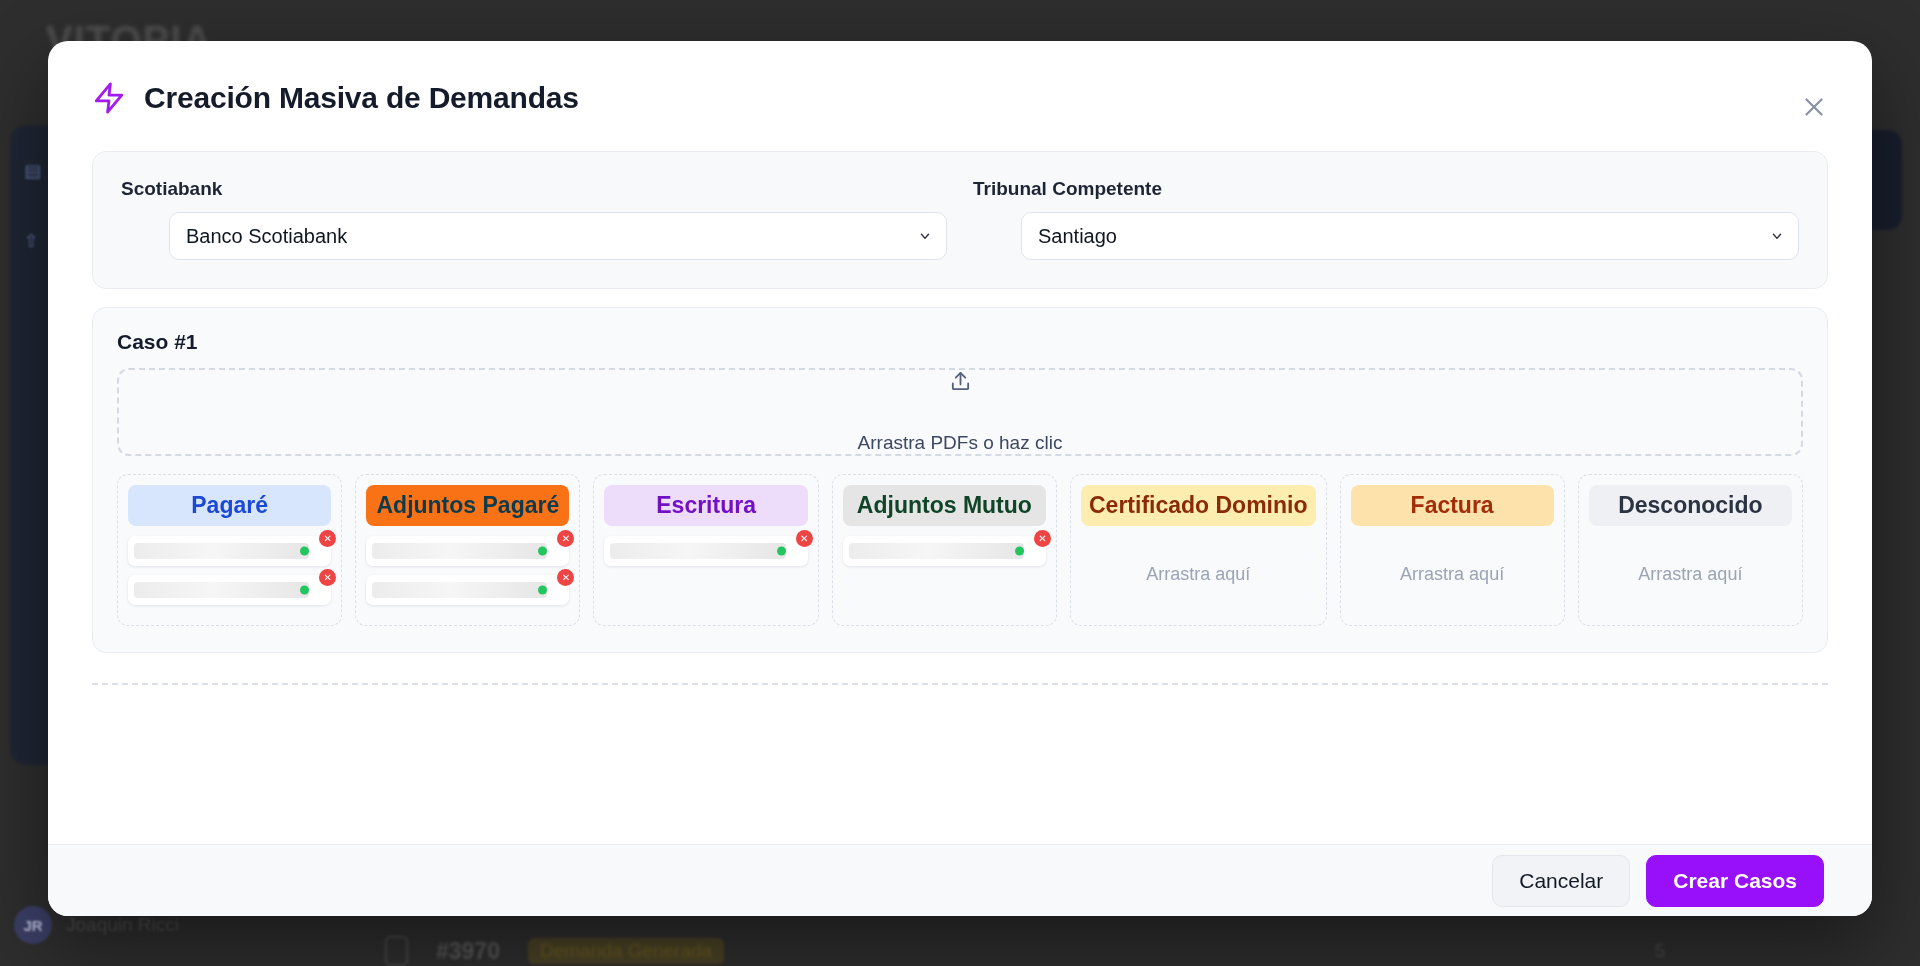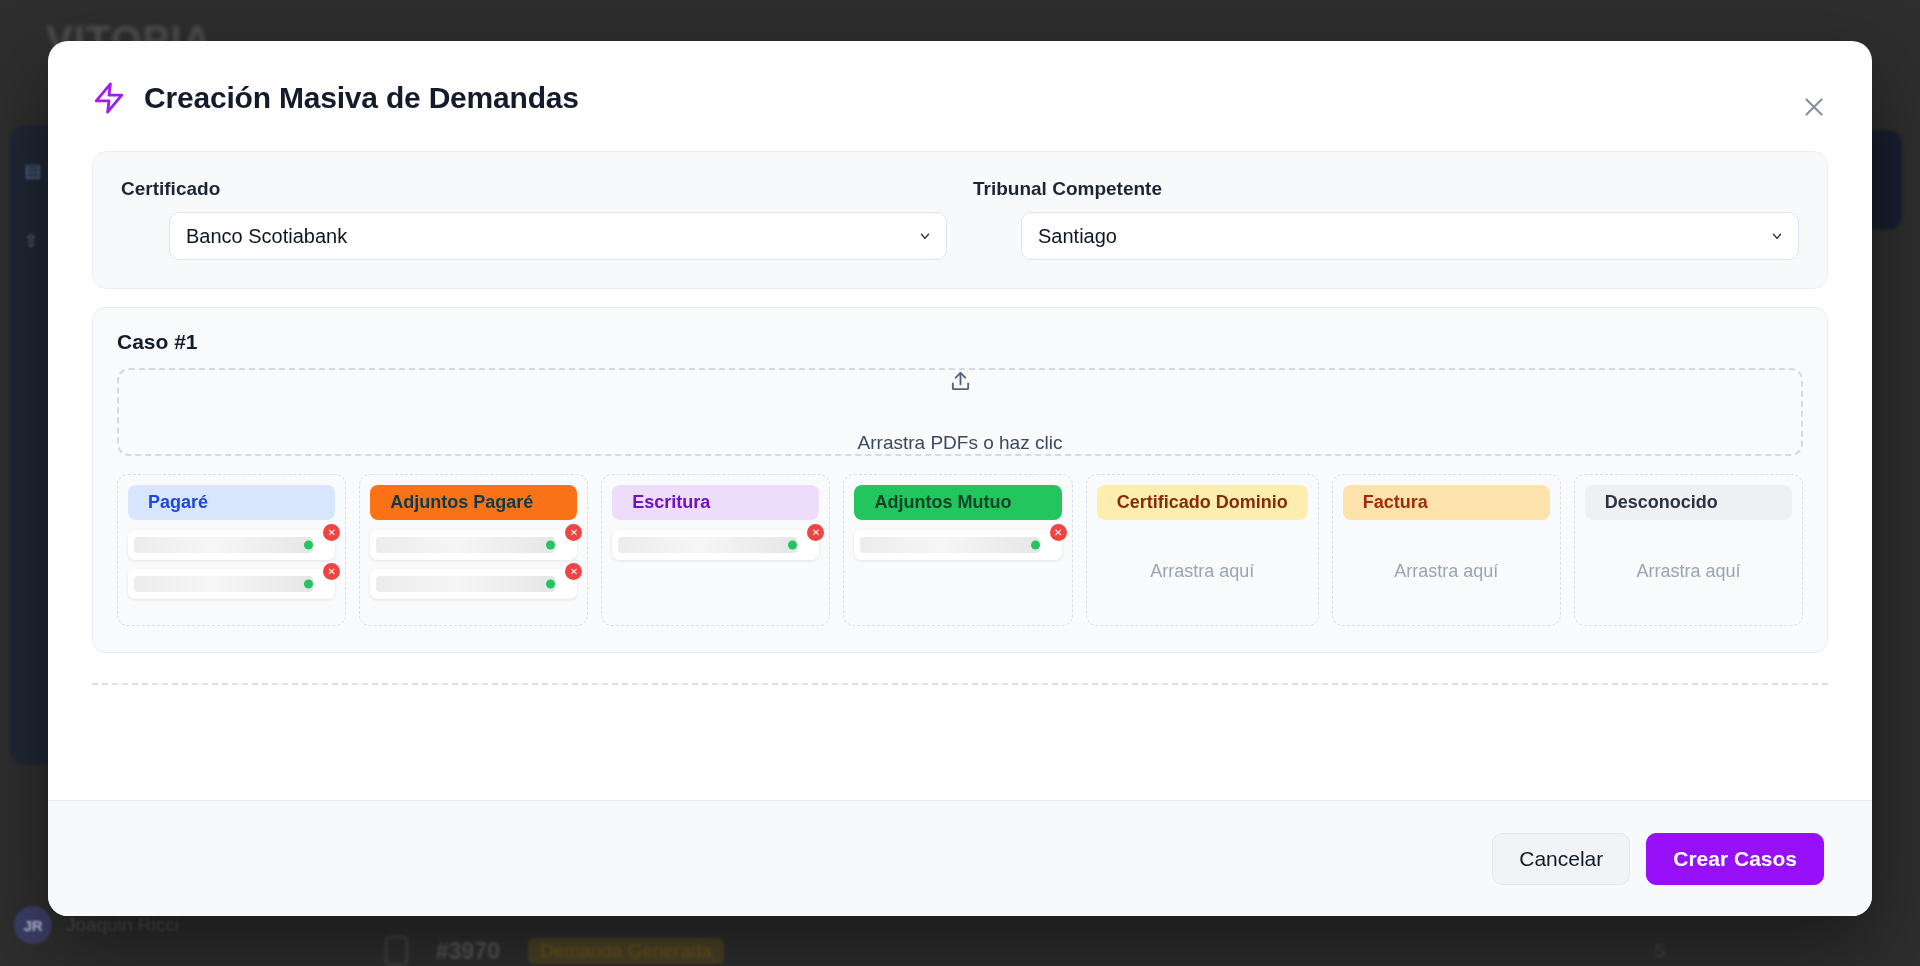--- a/index.html
+++ b/index.html
@@ -179,22 +179,23 @@
   }
   .cat-col {
     border: 1px dashed #dadfe7;
     border-radius: 11px;
     padding: 10px 10px 12px 10px;
     min-height: 152px;
     display: flex; flex-direction: column;
   }
   .cat-head {
     border-radius: 8px;
-    font-size: 18px; font-weight: 700;
-    padding: 7px 20px;
+    text-align: center;
+    font-size: 23px; font-weight: 700;
+    padding: 7px 8px;
     margin-bottom: 10px;
     white-space: nowrap;
     overflow: hidden;
     text-overflow: ellipsis;
   }
   .chip-list { display: flex; flex-direction: column; gap: 9px; }
   .file-chip {
     position: relative;
     height: 30px;
     background: #ffffff;
@@ -231,21 +232,21 @@
   
   .case-separator {
     margin-top: 30px;
     border-top: 2px dashed #dcdfe5;
     height: 0;
   }
 
   
   .modal-footer {
     flex: 0 0 auto;
-    height: 116px;
+    height: 72px;
     background: #f7f9fb;
     border-top: 1px solid #e8ecf1;
     display: flex; align-items: center; justify-content: flex-end;
     gap: 16px;
     padding: 0 48px;
   }
   .btn {
     font-family: inherit;
     font-size: 21px;
     border-radius: 10px;
@@ -302,21 +303,21 @@
         <line x1="5" y1="5" x2="19" y2="19"></line>
         <line x1="19" y1="5" x2="5" y2="19"></line>
       </svg>
     </button>
   </div>
 
   <div class="modal-body">
 
     <div class="form-card">
       <div>
-        <label class="field-label">Certificado</label>
+        <label class="field-label">Scotiabank</label>
         <div class="select-wrap">
           <div class="select-box">Banco Scotiabank</div>
           <span class="select-caret">
             <svg viewBox="0 0 24 24" fill="none" stroke="currentColor" stroke-width="2.4" stroke-linecap="round" stroke-linejoin="round" aria-hidden="true">
               <polyline points="6 9 12 16 18 9"></polyline>
             </svg>
           </span>
         </div>
       </div>
 
@@ -382,21 +383,21 @@
             <div class="cat-head" style="background: rgb(238, 220, 251); color: rgb(114, 16, 196);">Escritura</div>
             <div class="chip-list">
               <div class="file-chip">
                 <div class="chip-skeleton"></div>
                 <span class="chip-dot"></span>
                 <button class="chip-remove">✕</button>
               </div>
             </div>
           </div>
           <div class="cat-col">
-            <div class="cat-head" style="background: #22c55e; color: rgb(15, 68, 39);">Adjuntos Mutuo</div>
+            <div class="cat-head" style="background: #e5e5e5; color: rgb(15, 68, 39);">Adjuntos Mutuo</div>
             <div class="chip-list">
               <div class="file-chip">
                 <div class="chip-skeleton"></div>
                 <span class="chip-dot"></span>
                 <button class="chip-remove">✕</button>
               </div>
             </div>
           </div>
           <div class="cat-col">
             <div class="cat-head" style="background: rgb(253, 238, 176); color: rgb(138, 43, 5);">Certificado Dominio</div>

